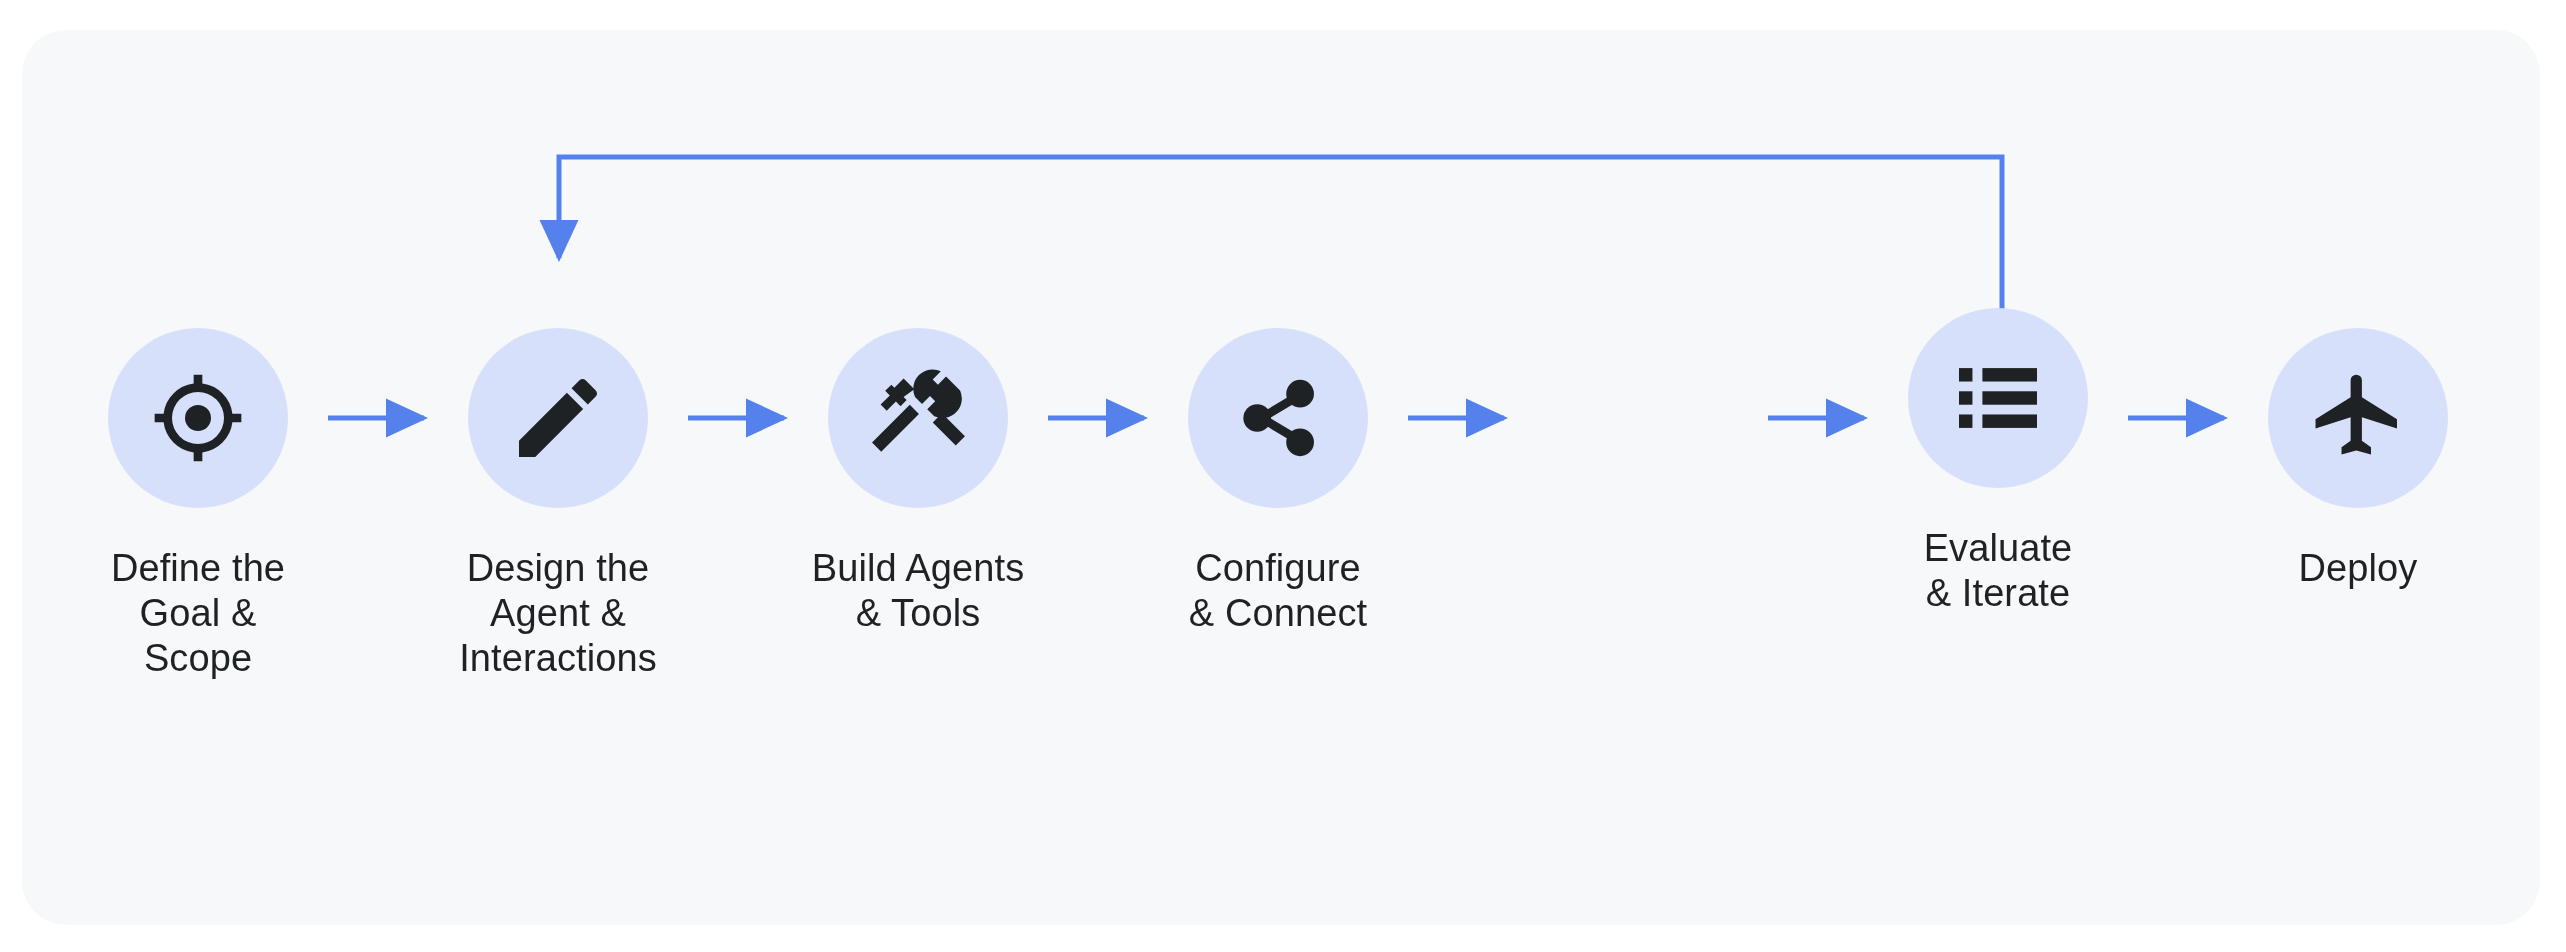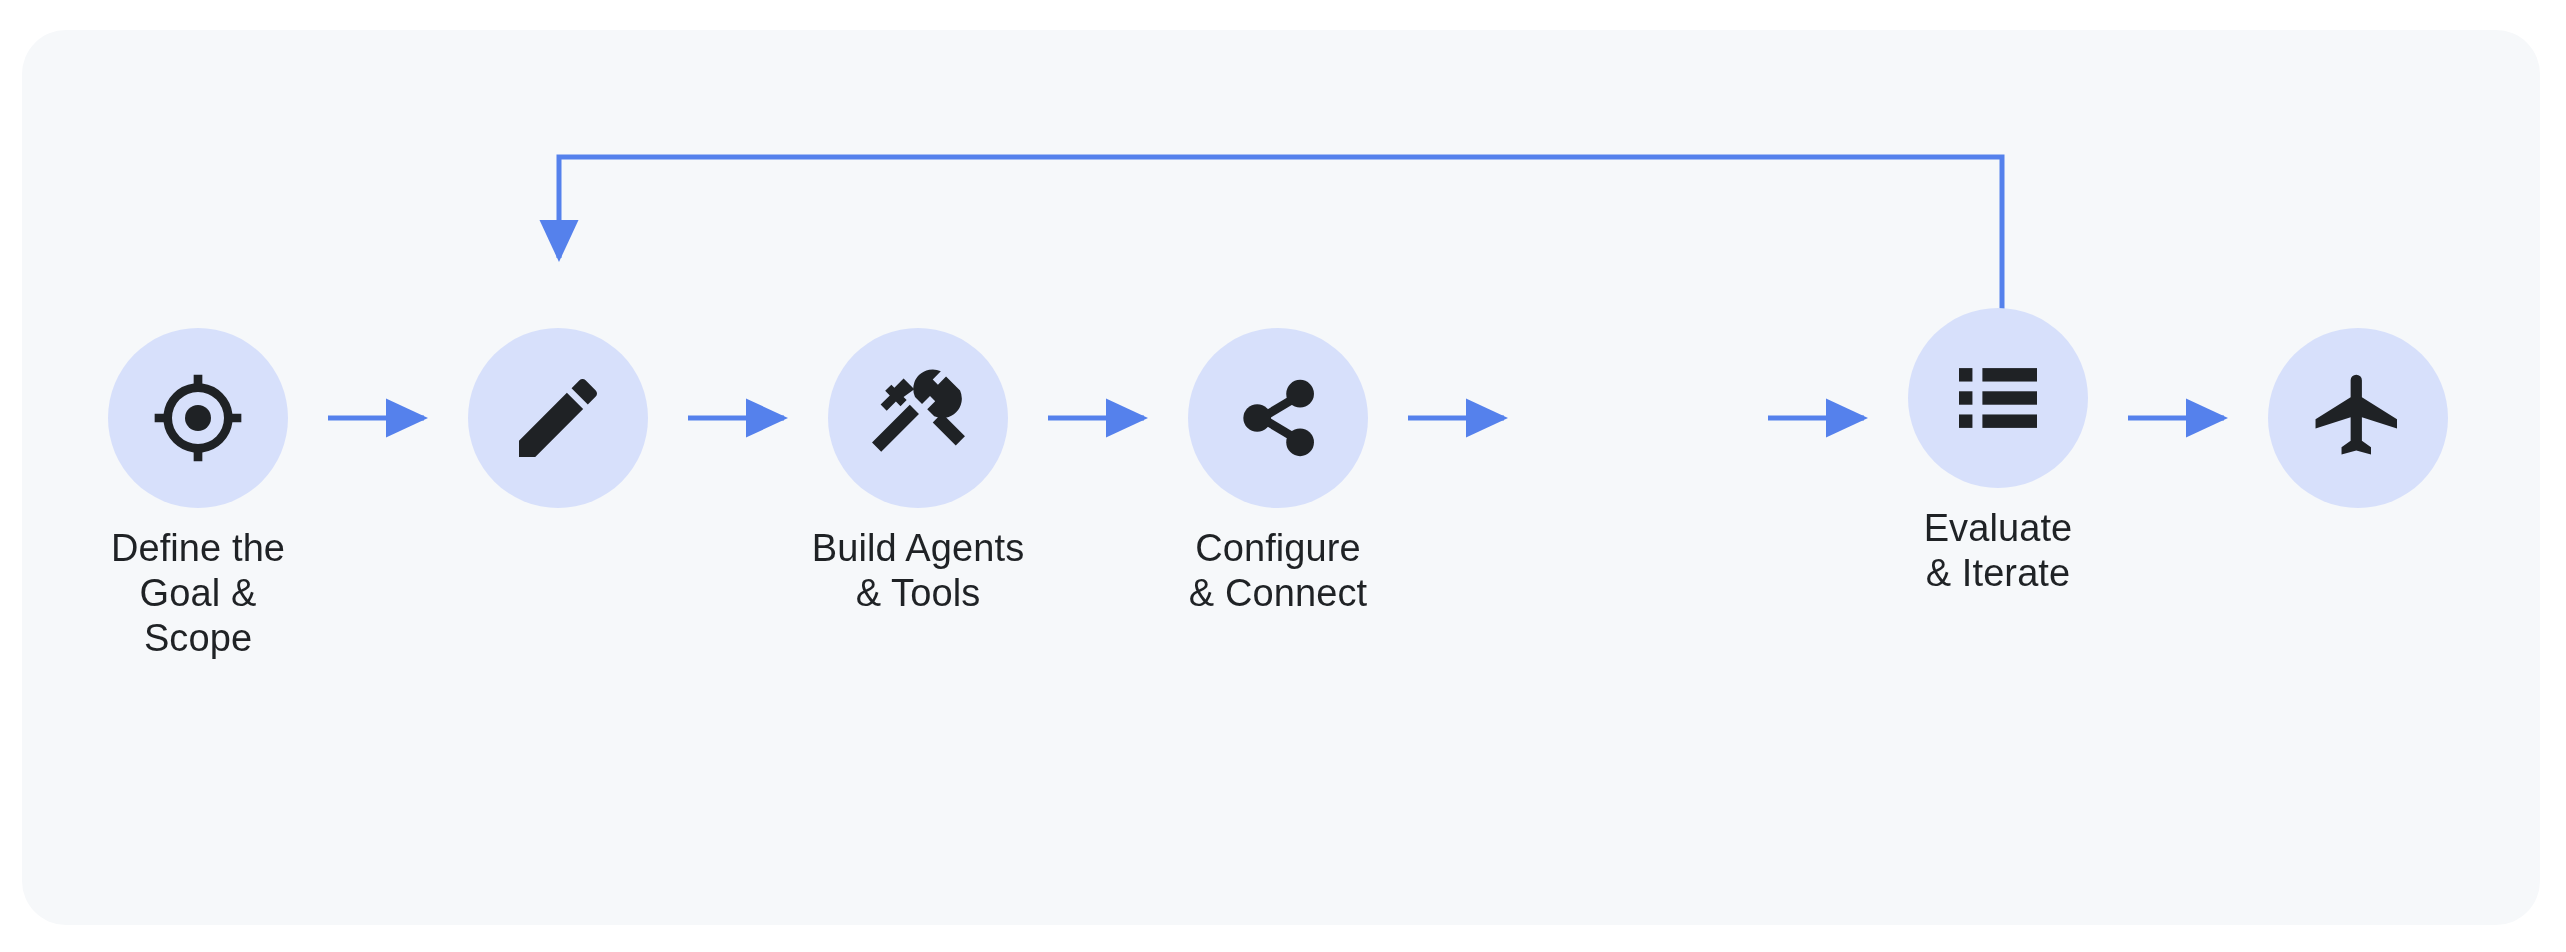--- a/index.html
+++ b/index.html
@@ -48,21 +48,21 @@
     display: flex;
     align-items: center;
     justify-content: center;
   }
   .circle svg {
     width: 104px;
     height: 104px;
     display: block;
   }
   .label {
-    margin-top: 18px;
+    margin-top: 38px;
     font-size: 38px;
     line-height: 1.18;
     color: #1f2225;
     font-family: "Liberation Sans", sans-serif;
     white-space: pre-line;
     letter-spacing: 0.1px;
   }
 </style>
 </head>
 <body>
@@ -101,20 +101,23 @@
 Goal &amp;
 Scope</div>
   </div>
 
   <div class="step" style="left:438px; top:328px;">
     <div class="circle">
       <svg viewBox="0 0 24 24" fill="#1f2225">
         <path d="M3 17.25V21h3.75L17.8 9.94l-3.75-3.75L3 17.25zM20.71 7.04a1 1 0 0 0 0-1.41l-2.34-2.34a1 1 0 0 0-1.41 0l-1.83 1.83 3.75 3.75 1.83-1.83z"></path>
       </svg>
     </div>
+    <div class="label">Design the
+Agent &amp;
+Interactions</div>
   </div>
 
   <div class="step" style="left:1158px; top:328px;">
     <div class="circle">
       <svg viewBox="0 0 24 24" fill="none" stroke="#1f2225" stroke-width="2">
         <line x1="8.2" y1="12" x2="16.2" y2="7.2"></line>
         <line x1="8.2" y1="12" x2="16.2" y2="16.8"></line>
         <circle cx="7.2" cy="12" r="3.2" fill="#1f2225" stroke="none"></circle>
         <circle cx="17.1" cy="6.4" r="3.2" fill="#1f2225" stroke="none"></circle>
         <circle cx="17.1" cy="17.6" r="3.2" fill="#1f2225" stroke="none"></circle>
@@ -152,15 +155,16 @@
     <div class="label">Evaluate
 &amp; Iterate</div>
   </div>
 
   <div class="step" style="left:2238px; top:328px;">
     <div class="circle">
       <svg viewBox="0 0 24 24" fill="#1f2225">
         <path d="M21 14.4v-2.1l-8.1-5.1V3.3A1.3 1.3 0 0 0 11.6 2a1.3 1.3 0 0 0-1.3 1.3v3.9L2.2 12.3v2.1l8.1-2.55v5.4l-2.1 1.5v1.65l3.4-.9 3.4.9v-1.65l-2.1-1.5v-5.4L21 14.4z"></path>
       </svg>
     </div>
+    <div class="label">Deploy</div>
   </div>
 
 </div>
 
 </body></html>

